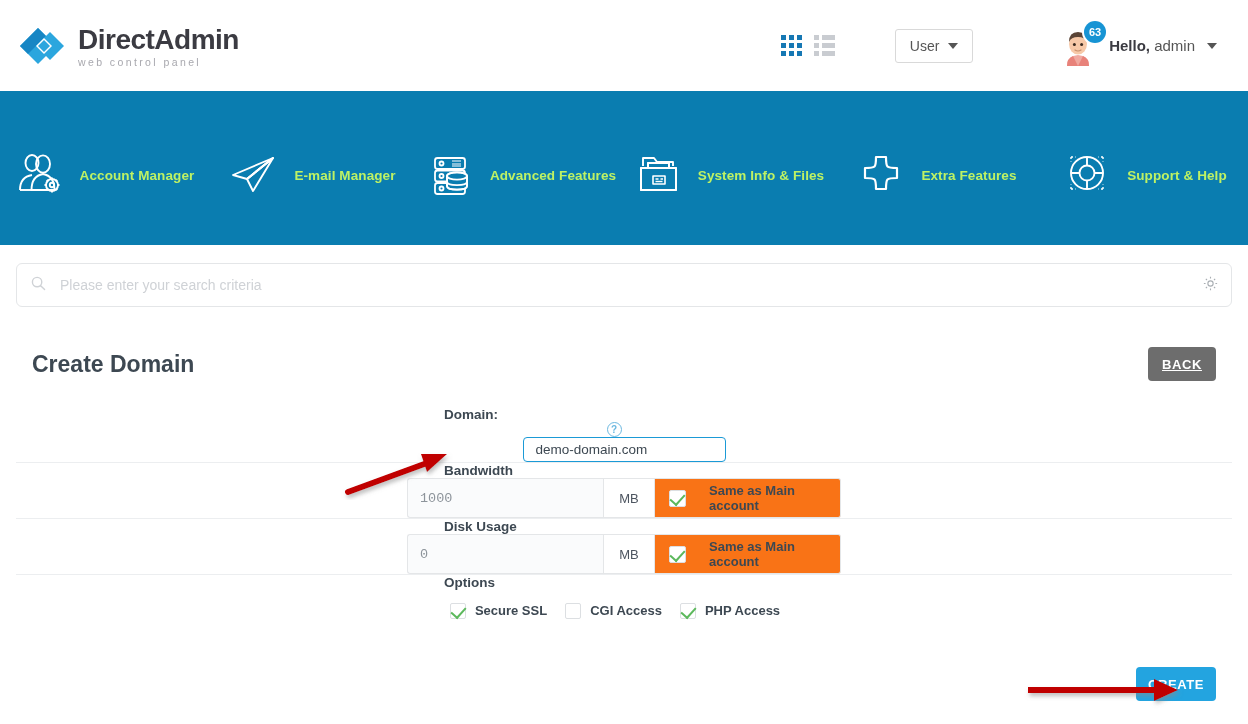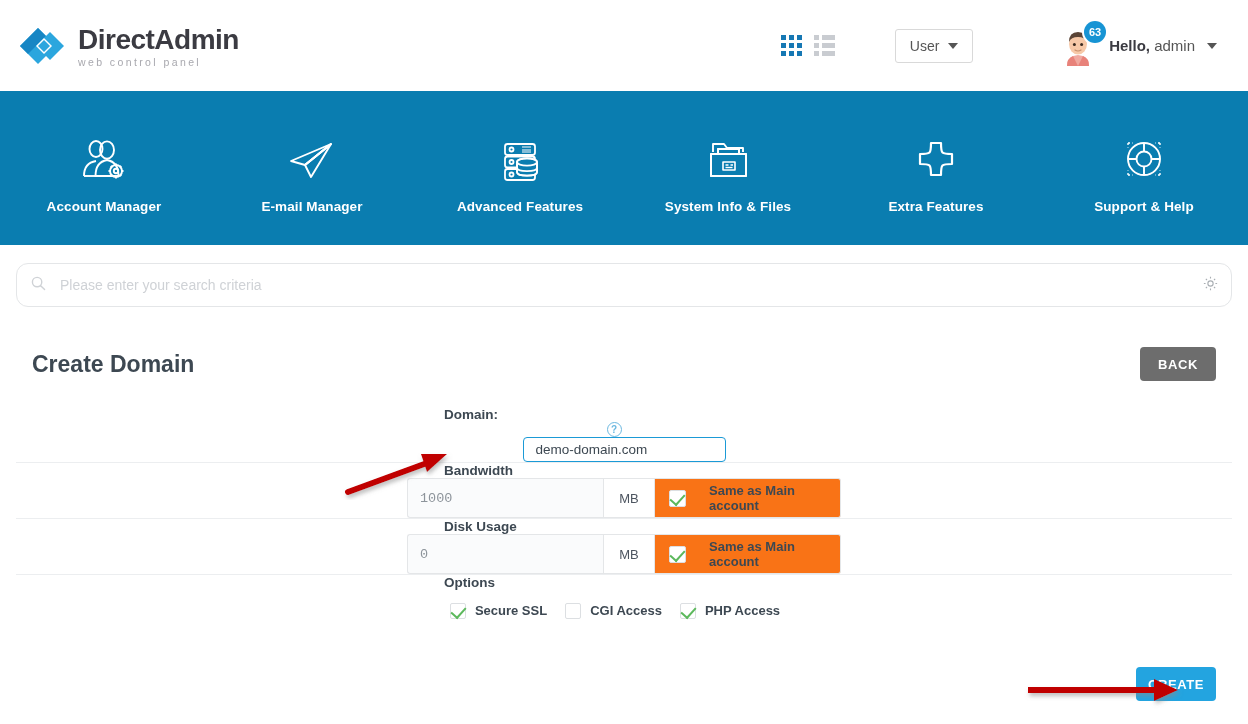--- a/index.html
+++ b/index.html
@@ -78,33 +78,33 @@
   .hello-text span { font-weight: normal; color:#555; }
 
   
   .navbar {
     background:#0a7db0;
     height: 154px;
     display:flex; align-items:center;
   }
   .nav-item {
     flex:1;
-    display:flex; flex-direction:column; align-items:center; justify-content:center;
+    display:flex; flex-direction:row; align-items:center; justify-content:center;
     gap: 14px;
-    color:#ffffff; cursor:pointer;
+    color:#bef264; cursor:pointer;
     height: 100%;
     padding-top: 14px;
   }
   .nav-label { font-size:13.5px; font-weight:bold; letter-spacing:0.1px; }
   .nav-ico { height:48px; display:flex; align-items:center; justify-content:center; }
 
   
   .search-zone { padding: 18px 16px 16px 16px; background:#fff; }
   .search-box {
-    border:1px solid #e4e6e8; border-radius:12px;
+    border:1px solid #e4e6e8; border-radius:6px;
     height: 44px;
     display:flex; align-items:center;
     padding: 0 12px 0 14px;
     justify-content: center;
   }
   .search-input {
     border:none; outline:none; flex:1;
     font-size:14px; color:#555;
     font-family:"Liberation Sans", sans-serif;
     margin-left: 12px;
@@ -118,21 +118,21 @@
     display:flex; align-items:center; justify-content:space-between;
     padding: 24px 16px 26px 16px;
   }
   .page-title { font-size:23px; font-weight:bold; color:#3d4852; }
   .btn {
     border:none; border-radius:4px;
     font-size:13px; font-weight:bold; letter-spacing:0.6px;
     color:#fff; cursor:pointer;
     font-family:"Liberation Sans", sans-serif;
   }
-  .btn-back { background:#6d6d6d; width:76px; height:34px; }
+  .btn-back { background:#6d6d6d; width:68px; height:34px;text-decoration:underline; }
   .btn-create { background:#23a4e0; width:80px; height:34px; }
 
   .form-row {
     display:flex; align-items:center;
     border-bottom: 1px solid #eceef0;
     min-height: 56px;
     padding: 0 16px;
     flex-direction: column;
   }
   .form-row.no-border { border-bottom: none; }

